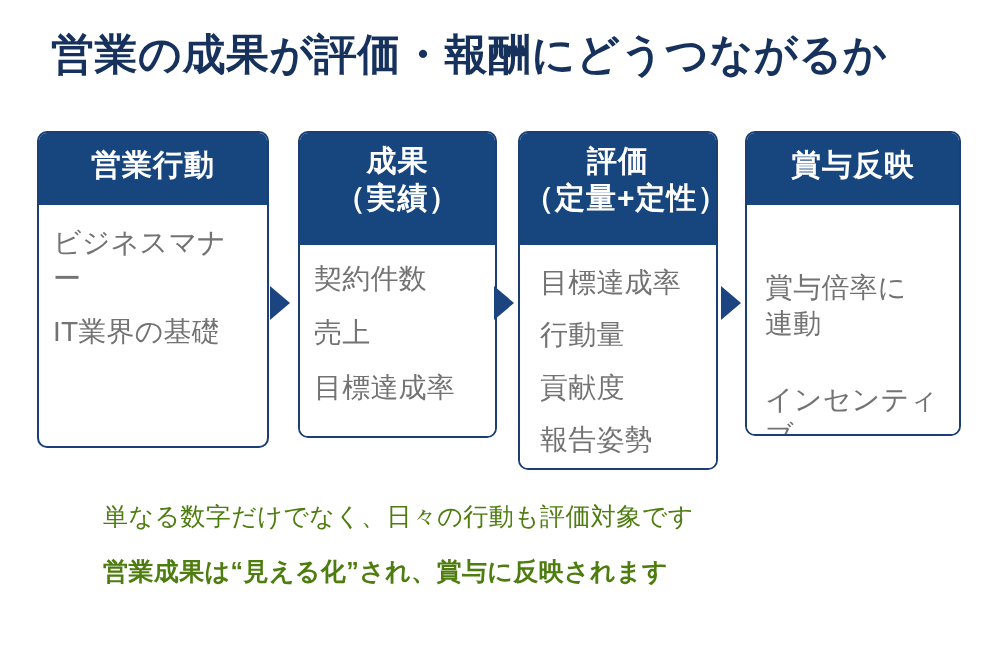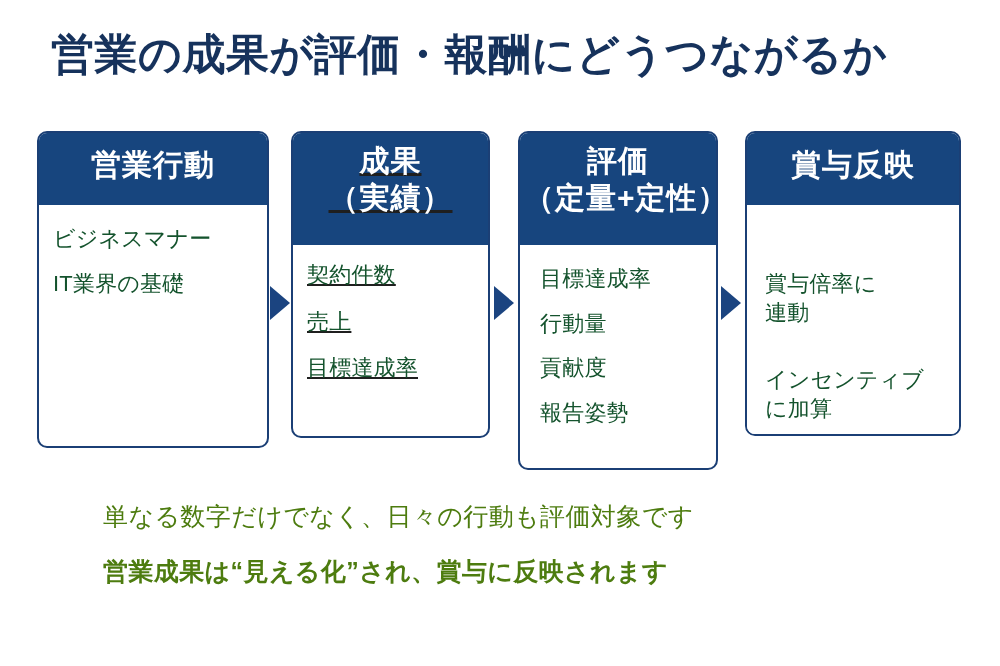--- a/index.html
+++ b/index.html
@@ -69,35 +69,35 @@
   }
   .card-header .hdr-line { display: block; white-space: nowrap; }
 
   .card-body {
     box-sizing: border-box;
     padding: 16px 14px 12px 14px;
     background: #ffffff;
   }
 
   .card-body .item {
-    font-size: 22px;
+    font-size: 28px;
     line-height: 1.30;
-    color: #14532d;
+    color: #737373;
     margin: 0 0 16px 0;
     white-space: pre-line;
     letter-spacing: 0.2px;
   }
   .card-body .item:last-child { margin-bottom: 0; }
 
   
   #card-0 { left: 37px;  top: 13px; width: 232px; height: 317px; }
   #card-0 .card-header { height: 72px; padding-top: 14px; }
   #card-0 .card-body   { padding-top: 20px; }
 
-  #card-1 { left: 291px; top: 13px; width: 199px; height: 307px; text-decoration: underline; }
+  #card-1 { left: 298px; top: 13px; width: 199px; height: 307px; }
   #card-1 .card-header { height: 112px; padding-top: 10px; }
   #card-1 .card-body   { padding-top: 16px; }
   #card-1 .item        { margin-bottom: 18px; }
 
   #card-2 { left: 518px; top: 13px; width: 200px; height: 339px; }
   #card-2 .card-header { height: 112px; padding-top: 10px; text-align: center; }
   #card-2 .card-body   { padding-top: 20px; padding-left: 20px; }
   #card-2 .item        { margin-bottom: 16px; }
 
   #card-3 { left: 745px; top: 13px; width: 216px; height: 305px; }

